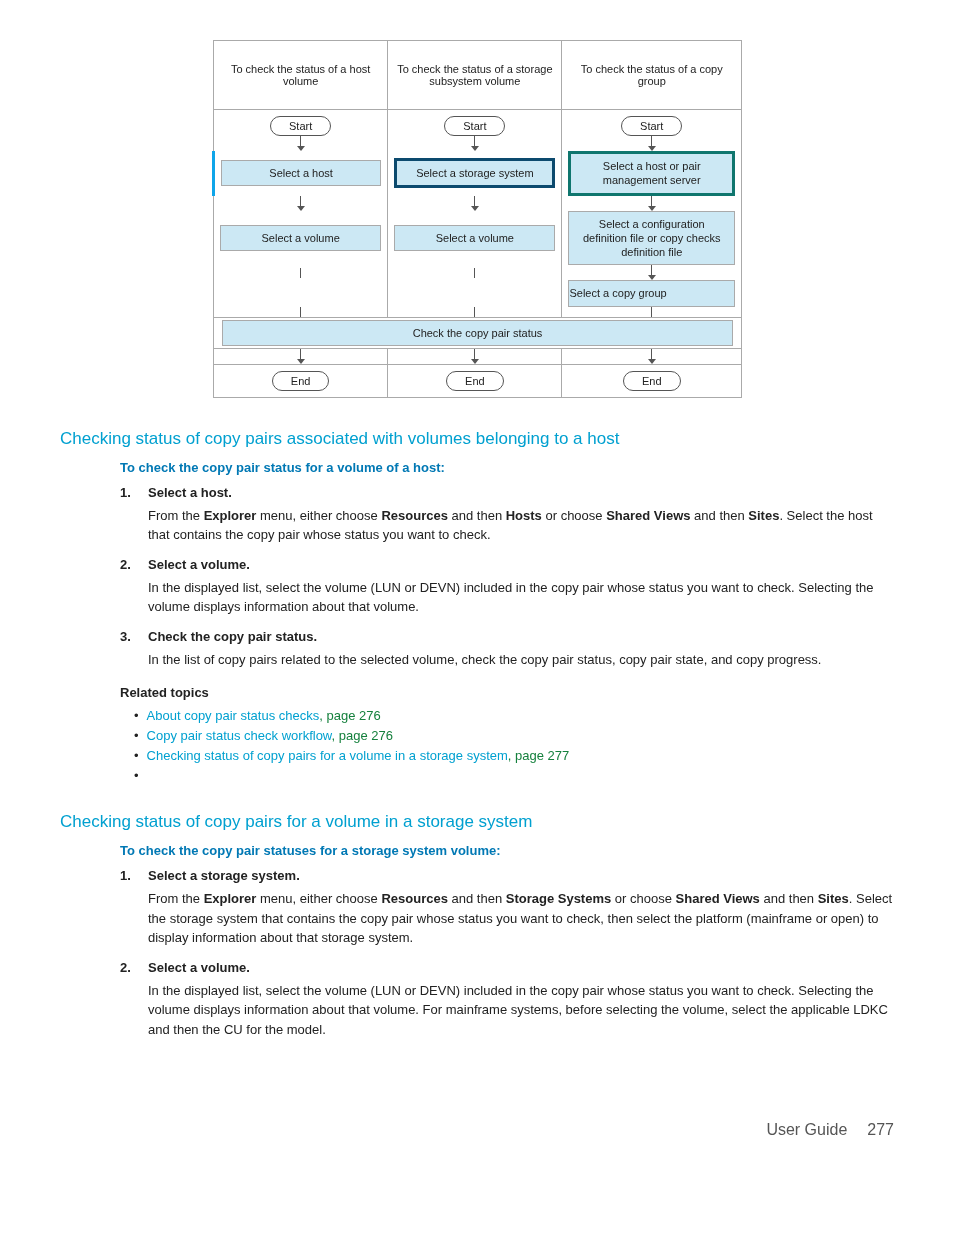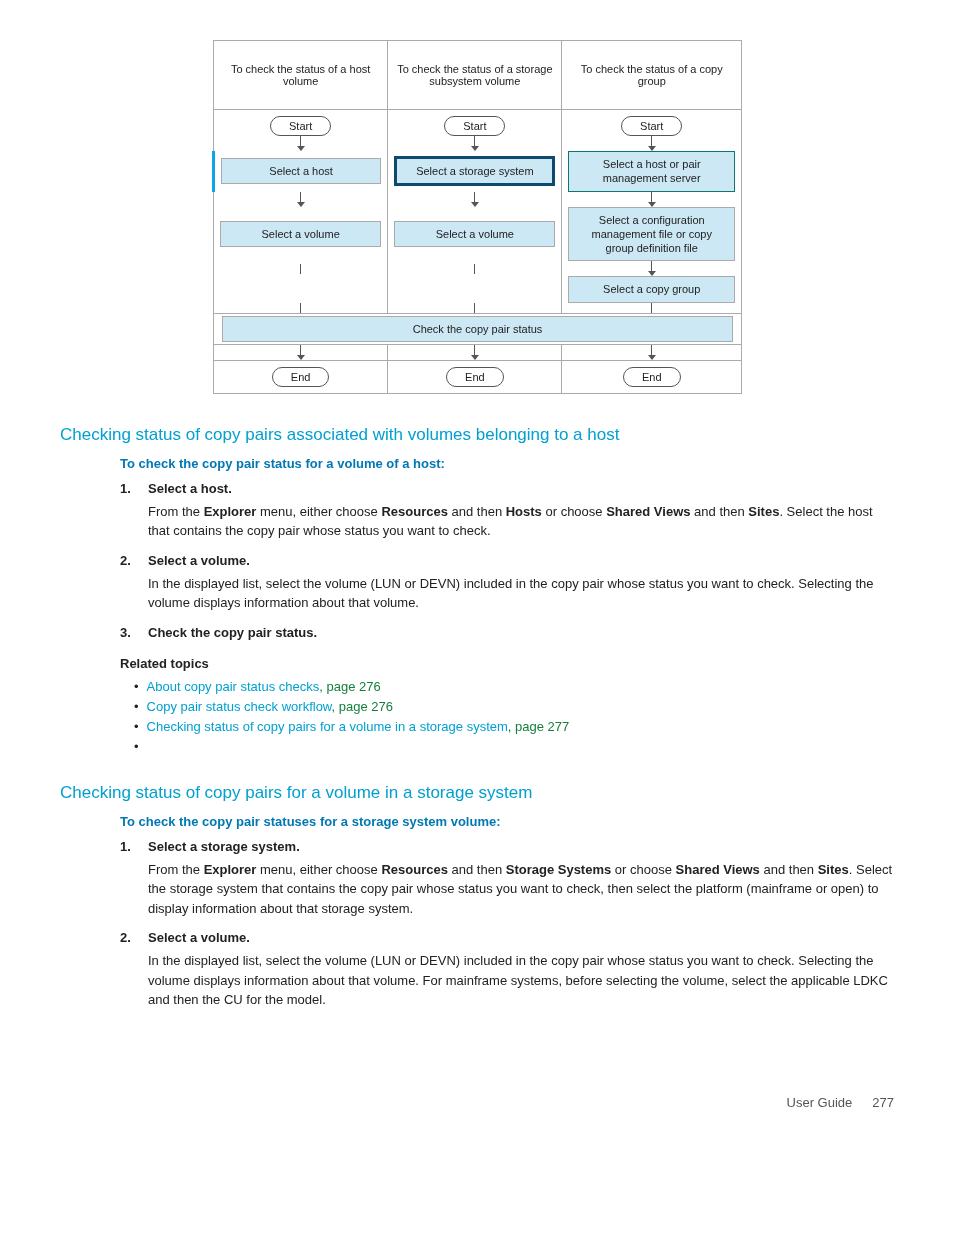--- a/index.html
+++ b/index.html
@@ -145,21 +145,21 @@
       </tr>
 
       <tr>
         <td style="border-left:3px solid #0ea5e9; border-right:1px solid #aaa; padding:0 6px;">
           <div style="background:#cce8f4; border:1px solid #aaa; padding:5px 8px; text-align:center; line-height:1.3;">Select a host</div>
         </td>
         <td style="border-left:1px solid #aaa; border-right:1px solid #aaa; padding:0 6px;">
           <div style="background:#cce8f4; border:3px solid #0c4a6e; padding:5px 8px; text-align:center; line-height:1.3;">Select a storage system</div>
         </td>
         <td style="border-left:1px solid #aaa; border-right:1px solid #aaa; padding:0 6px;">
-          <div style="background:#cce8f4; border:1px solid #0f766e; padding:5px 8px; text-align:center; line-height:1.3;">Select a host or pair management server</div>
+          <div style="background:#cce8f4; border:3px solid #0f766e; padding:5px 8px; text-align:center; line-height:1.3;">Select a host or pair management server</div>
         </td>
       </tr>
 
       <tr>
         <td style="border-left:1px solid #aaa; border-right:1px solid #aaa; text-align:center; padding:0;">
           <div style="display:flex;flex-direction:column;align-items:center;">
             <div style="width:1px;height:10px;background:#555;"></div>
             <div style="width:0;height:0;border-left:4px solid transparent;border-right:4px solid transparent;border-top:5px solid #555;"></div>
           </div>
         </td>
@@ -178,21 +178,21 @@
       </tr>
 
       <tr>
         <td style="border-left:1px solid #aaa; border-right:1px solid #aaa; padding:0 6px;">
           <div style="background:#cce8f4; border:1px solid #aaa; padding:5px 8px; text-align:center; line-height:1.3;">Select a volume</div>
         </td>
         <td style="border-left:1px solid #aaa; border-right:1px solid #aaa; padding:0 6px;">
           <div style="background:#cce8f4; border:1px solid #aaa; padding:5px 8px; text-align:center; line-height:1.3;">Select a volume</div>
         </td>
         <td style="border-left:1px solid #aaa; border-right:1px solid #aaa; padding:0 6px;">
-          <div style="background:#cce8f4; border:1px solid #aaa; padding:5px 8px; text-align:center; line-height:1.3;">Select a configuration management file or copy group definition file</div>
+          <div style="background:#cce8f4; border:1px solid #aaa; padding:5px 8px; text-align:center; line-height:1.3;">Select a configuration definition file or copy checks definition file</div>
         </td>
       </tr>
 
       <tr>
         <td style="border-left:1px solid #aaa; border-right:1px solid #aaa; text-align:center; padding:0;">
           <div style="display:flex;flex-direction:column;align-items:center;">
             <div style="width:1px;height:10px;background:#555;"></div>
           </div>
         </td>
         <td style="border-left:1px solid #aaa; border-right:1px solid #aaa; text-align:center; padding:0;">
@@ -205,21 +205,21 @@
             <div style="width:1px;height:10px;background:#555;"></div>
             <div style="width:0;height:0;border-left:4px solid transparent;border-right:4px solid transparent;border-top:5px solid #555;"></div>
           </div>
         </td>
       </tr>
 
       <tr>
         <td style="border-left:1px solid #aaa; border-right:1px solid #aaa; padding:0 6px;"></td>
         <td style="border-left:1px solid #aaa; border-right:1px solid #aaa; padding:0 6px;"></td>
         <td style="border-left:1px solid #aaa; border-right:1px solid #aaa; padding:0 6px;">
-          <div style="background:#cce8f4; border:1px solid #aaa; padding:5px 24px; text-align:center; line-height:1.3;">Select a copy group</div>
+          <div style="background:#cce8f4; border:1px solid #aaa; padding:5px 0; line-height:1.3;">Select a copy group</div>
         </td>
       </tr>
 
       <tr>
         <td style="border-left:1px solid #aaa; border-right:1px solid #aaa; text-align:center; padding:0;">
           <div style="display:flex;flex-direction:column;align-items:center;">
             <div style="width:1px;height:10px;background:#555;"></div>
           </div>
         </td>
         <td style="border-left:1px solid #aaa; border-right:1px solid #aaa; text-align:center; padding:0;">
@@ -293,20 +293,21 @@
     <span class="num">2.</span>
     <div class="list-content">
       <strong>Select a volume.</strong>
       <p>In the displayed list, select the volume (LUN or DEVN) included in the copy pair whose status you want to check. Selecting the volume displays information about that volume.</p>
     </div>
   </li>
   <li>
     <span class="num">3.</span>
     <div class="list-content">
       <strong>Check the copy pair status.</strong>
+      <p>In the list of copy pairs related to the selected volume, check the copy pair status, copy pair state, and copy progress.</p>
     </div>
   </li>
 </ol>
 
 <p class="related-topics-heading">Related topics</p>
 <ul class="related-topics-list">
   <li>
     <span class="bullet">•</span>
     <span><a class="link" href="#">About copy pair status checks</a><span class="page-ref">, <span>page 276</span></span></span>
   </li>
@@ -339,17 +340,17 @@
   <li>
     <span class="num">2.</span>
     <div class="list-content">
       <strong>Select a volume.</strong>
       <p>In the displayed list, select the volume (LUN or DEVN) included in the copy pair whose status you want to check. Selecting the volume displays information about that volume. For mainframe systems, before selecting the volume, select the applicable LDKC and then the CU for the model.</p>
     </div>
   </li>
 </ol>
 
 <div style="position:relative; height:40px; margin-top:60px;">
-  <div style="position:absolute; right:0; bottom:0; font-size:13px; color:#555; display:flex; gap:20px;">
+  <div style="position:absolute; right:0; bottom:0; font-size:16px; color:#555; display:flex; gap:20px;">
     <span>User Guide</span>
     <span>277</span>
   </div>
 </div>
 
 </body></html>

